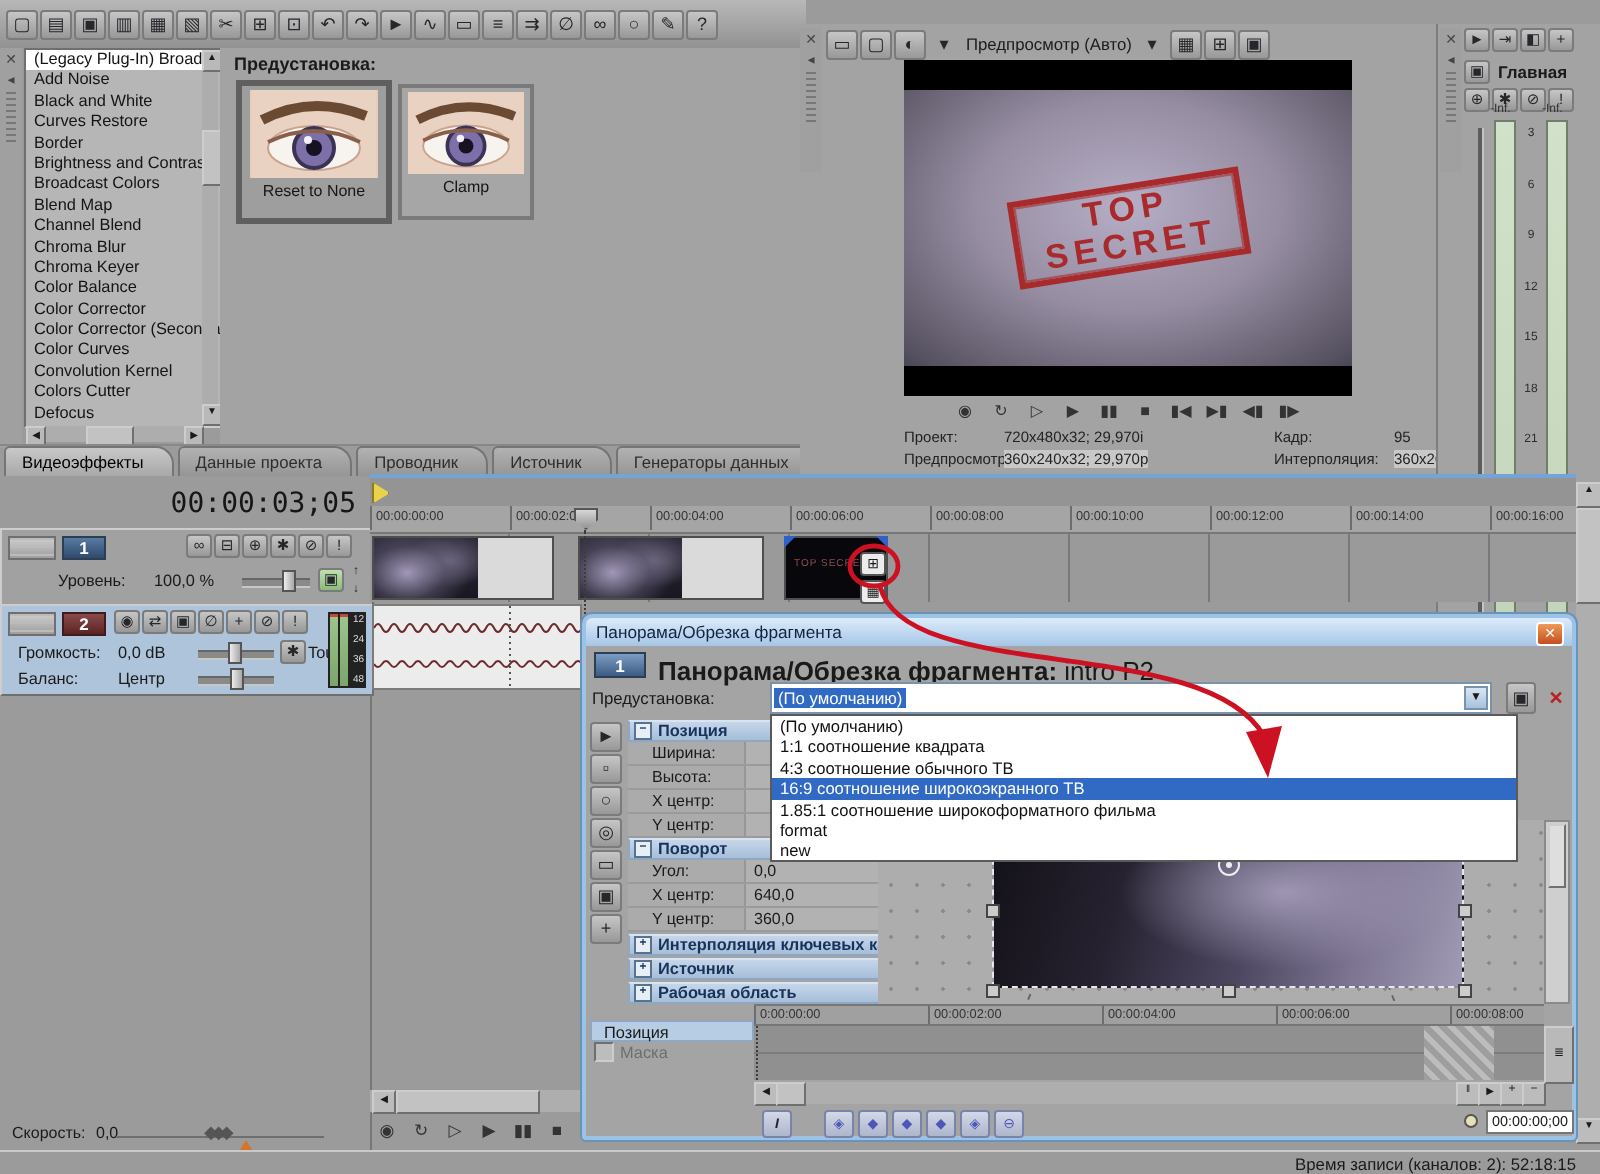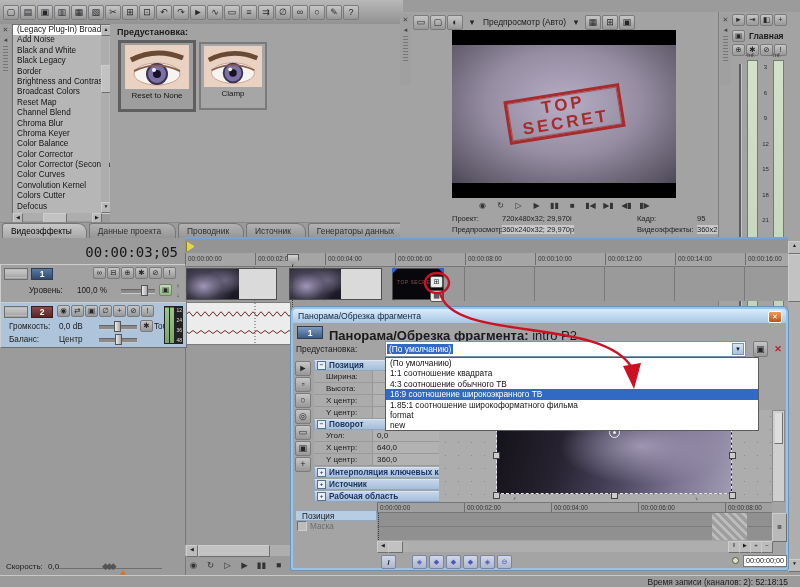--- a/index.html
+++ b/index.html
@@ -76,25 +76,25 @@
     <span>✕</span>
     <span>◂</span>
     <span class="grip"></span>
   </div>
 
   <div class="abs bi" style="left:12px;top:24px;width:98px;height:188px;background:#b6b6b6;overflow:hidden">
     <div>
         <div class="fx-item">(Legacy Plug-In) Broadcast</div>
         <div class="fx-item">Add Noise</div>
         <div class="fx-item">Black and White</div>
-        <div class="fx-item">Black Legacy</div>
+        <div class="fx-item">Curves Restore</div>
         <div class="fx-item">Border</div>
         <div class="fx-item">Brightness and Contrast</div>
         <div class="fx-item">Broadcast Colors</div>
-        <div class="fx-item">Reset Map</div>
+        <div class="fx-item">Blend Map</div>
         <div class="fx-item">Channel Blend</div>
         <div class="fx-item">Chroma Blur</div>
         <div class="fx-item">Chroma Keyer</div>
         <div class="fx-item">Color Balance</div>
         <div class="fx-item">Color Corrector</div>
         <div class="fx-item">Color Corrector (Secondar</div>
         <div class="fx-item">Color Curves</div>
         <div class="fx-item">Convolution Kernel</div>
         <div class="fx-item">Colors Cutter</div>
         <div class="fx-item">Defocus</div>
@@ -200,21 +200,21 @@
     <div class="abs" style="left:52px;top:202px;width:266px;font-size:7.5px;color:#222">
       <div style="position:relative;height:11px">
         <span class="abs" style="left:0">Проект:</span>
         <span class="abs" style="left:50px">720x480x32; 29,970i</span>
         <span class="abs" style="left:185px">Кадр:</span>
         <span class="abs" style="left:245px">95</span>
       </div>
       <div style="position:relative;height:11px">
         <span class="abs" style="left:0">Предпросмотр:</span>
         <span class="abs hlv" style="left:50px">360x240x32; 29,970p</span>
-        <span class="abs" style="left:185px">Видеоэффекты:</span>
+        <span class="abs" style="left:185px">Интерполяция:</span>
         <span class="abs hlv" style="left:245px">360x264x32</span>
       </div>
     </div>
   </div>
 
   <div class="abs" style="left:718px;top:12px;width:82px;height:558px;background:#a3a3a3;border-left:1px solid #7e7e7e">
     <div class="dock abs" style="left:1px;top:2px;height:70px">
       <span>✕</span>
       <span>◂</span>
       <span class="grip"></span>

